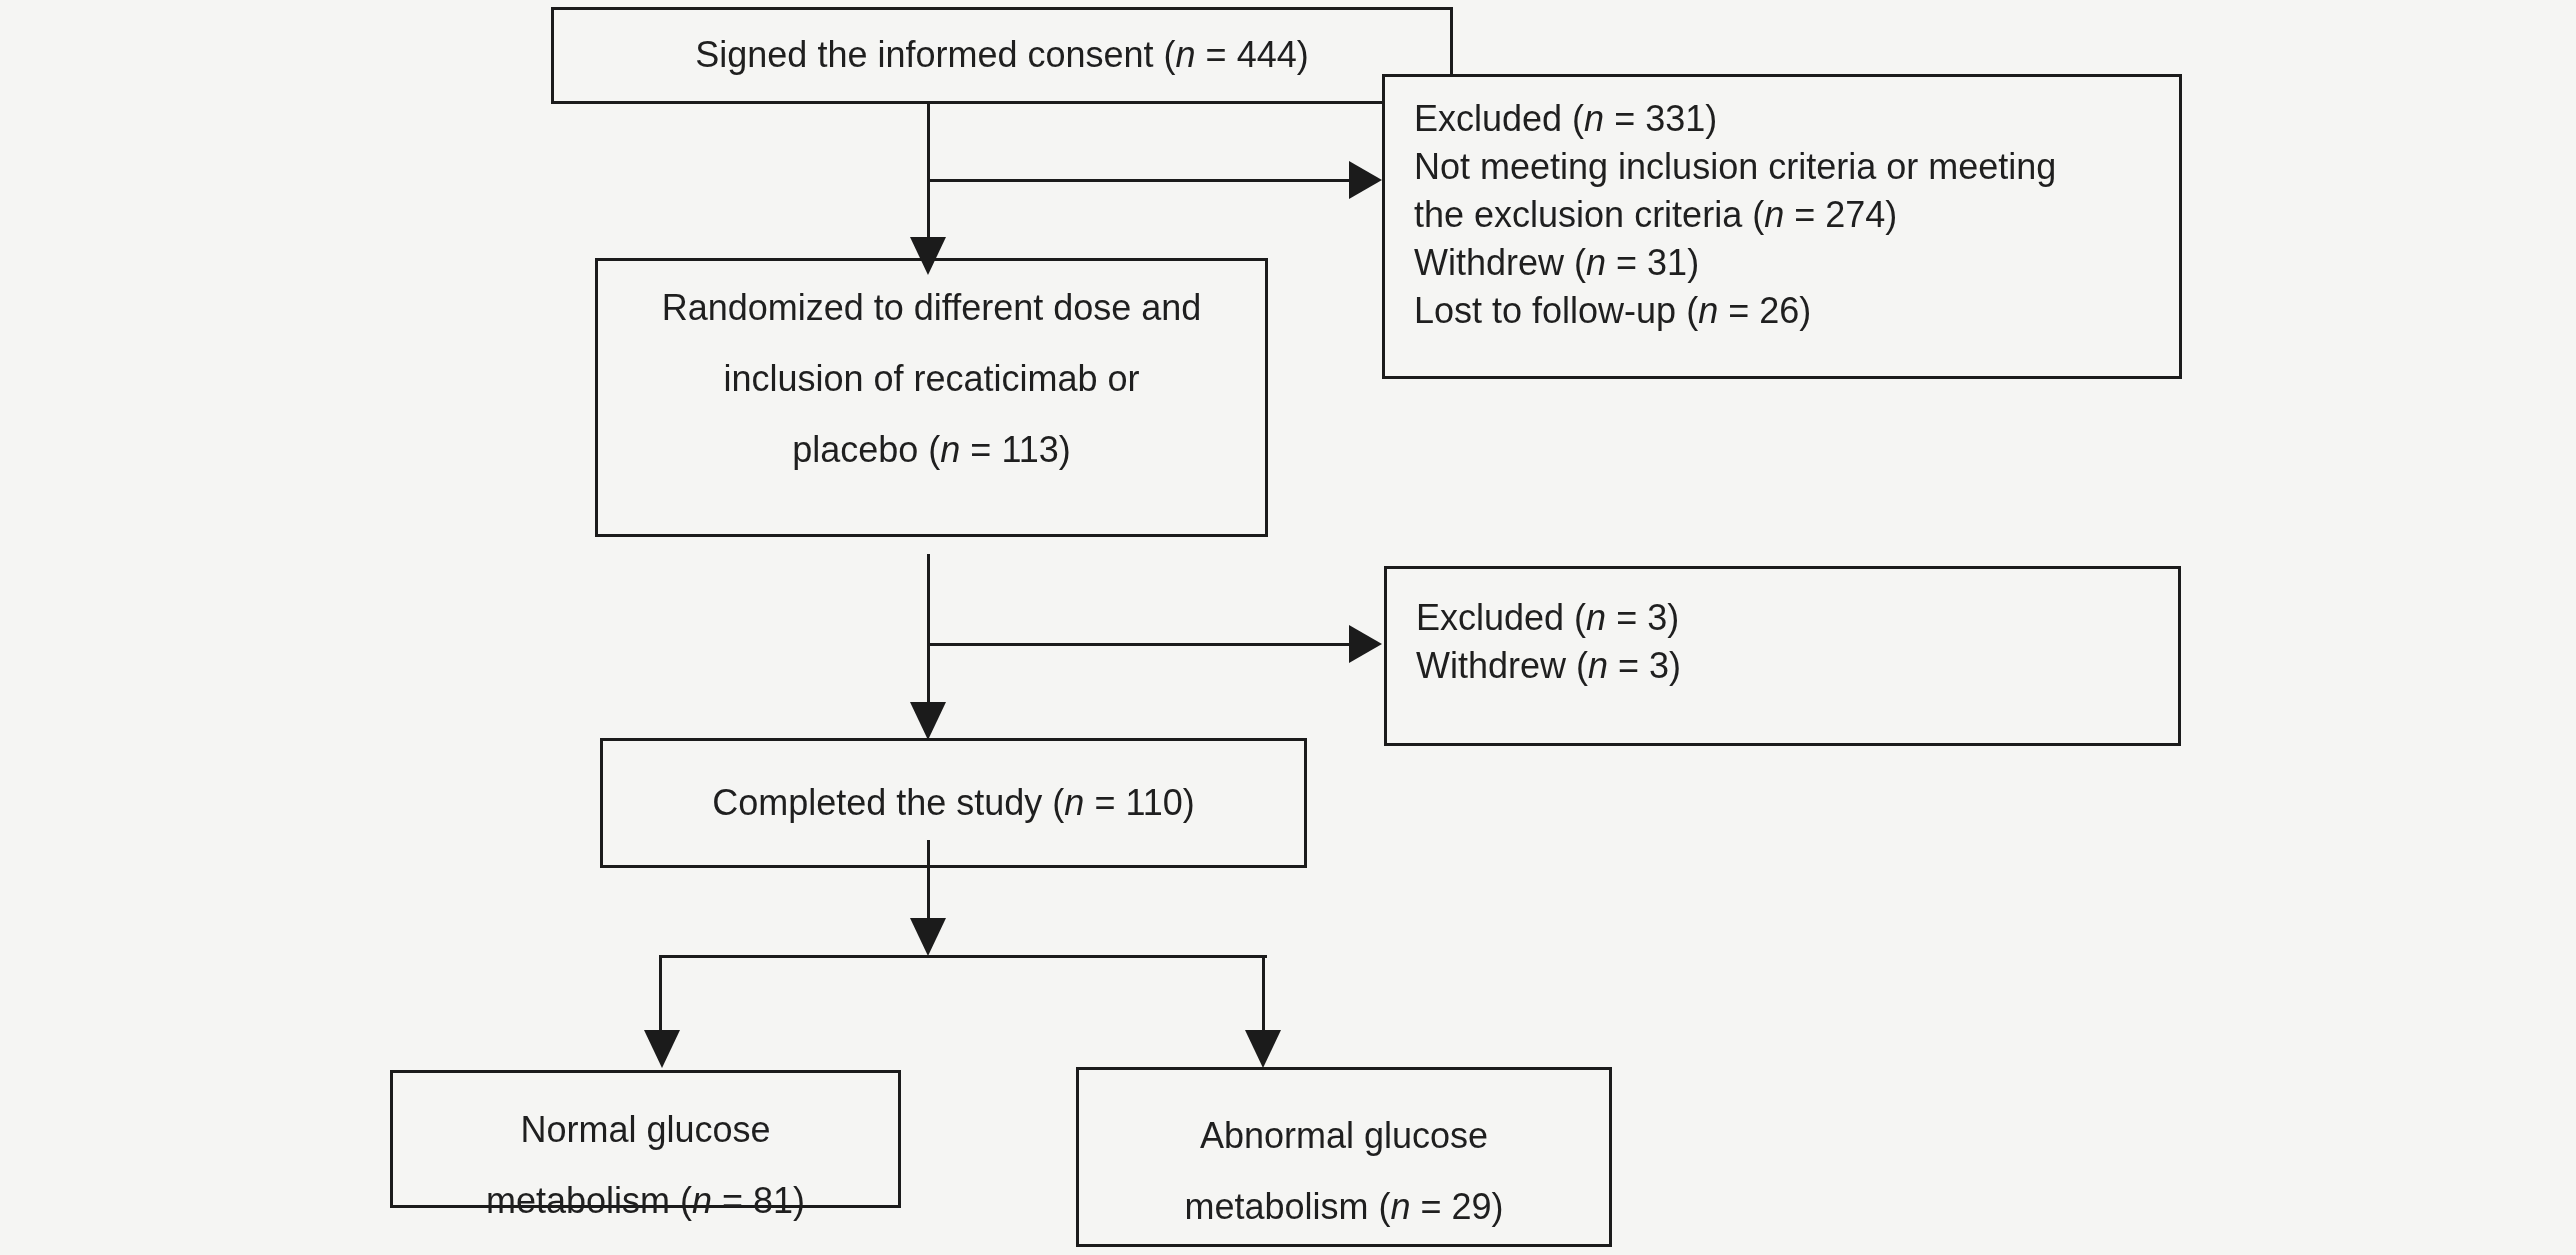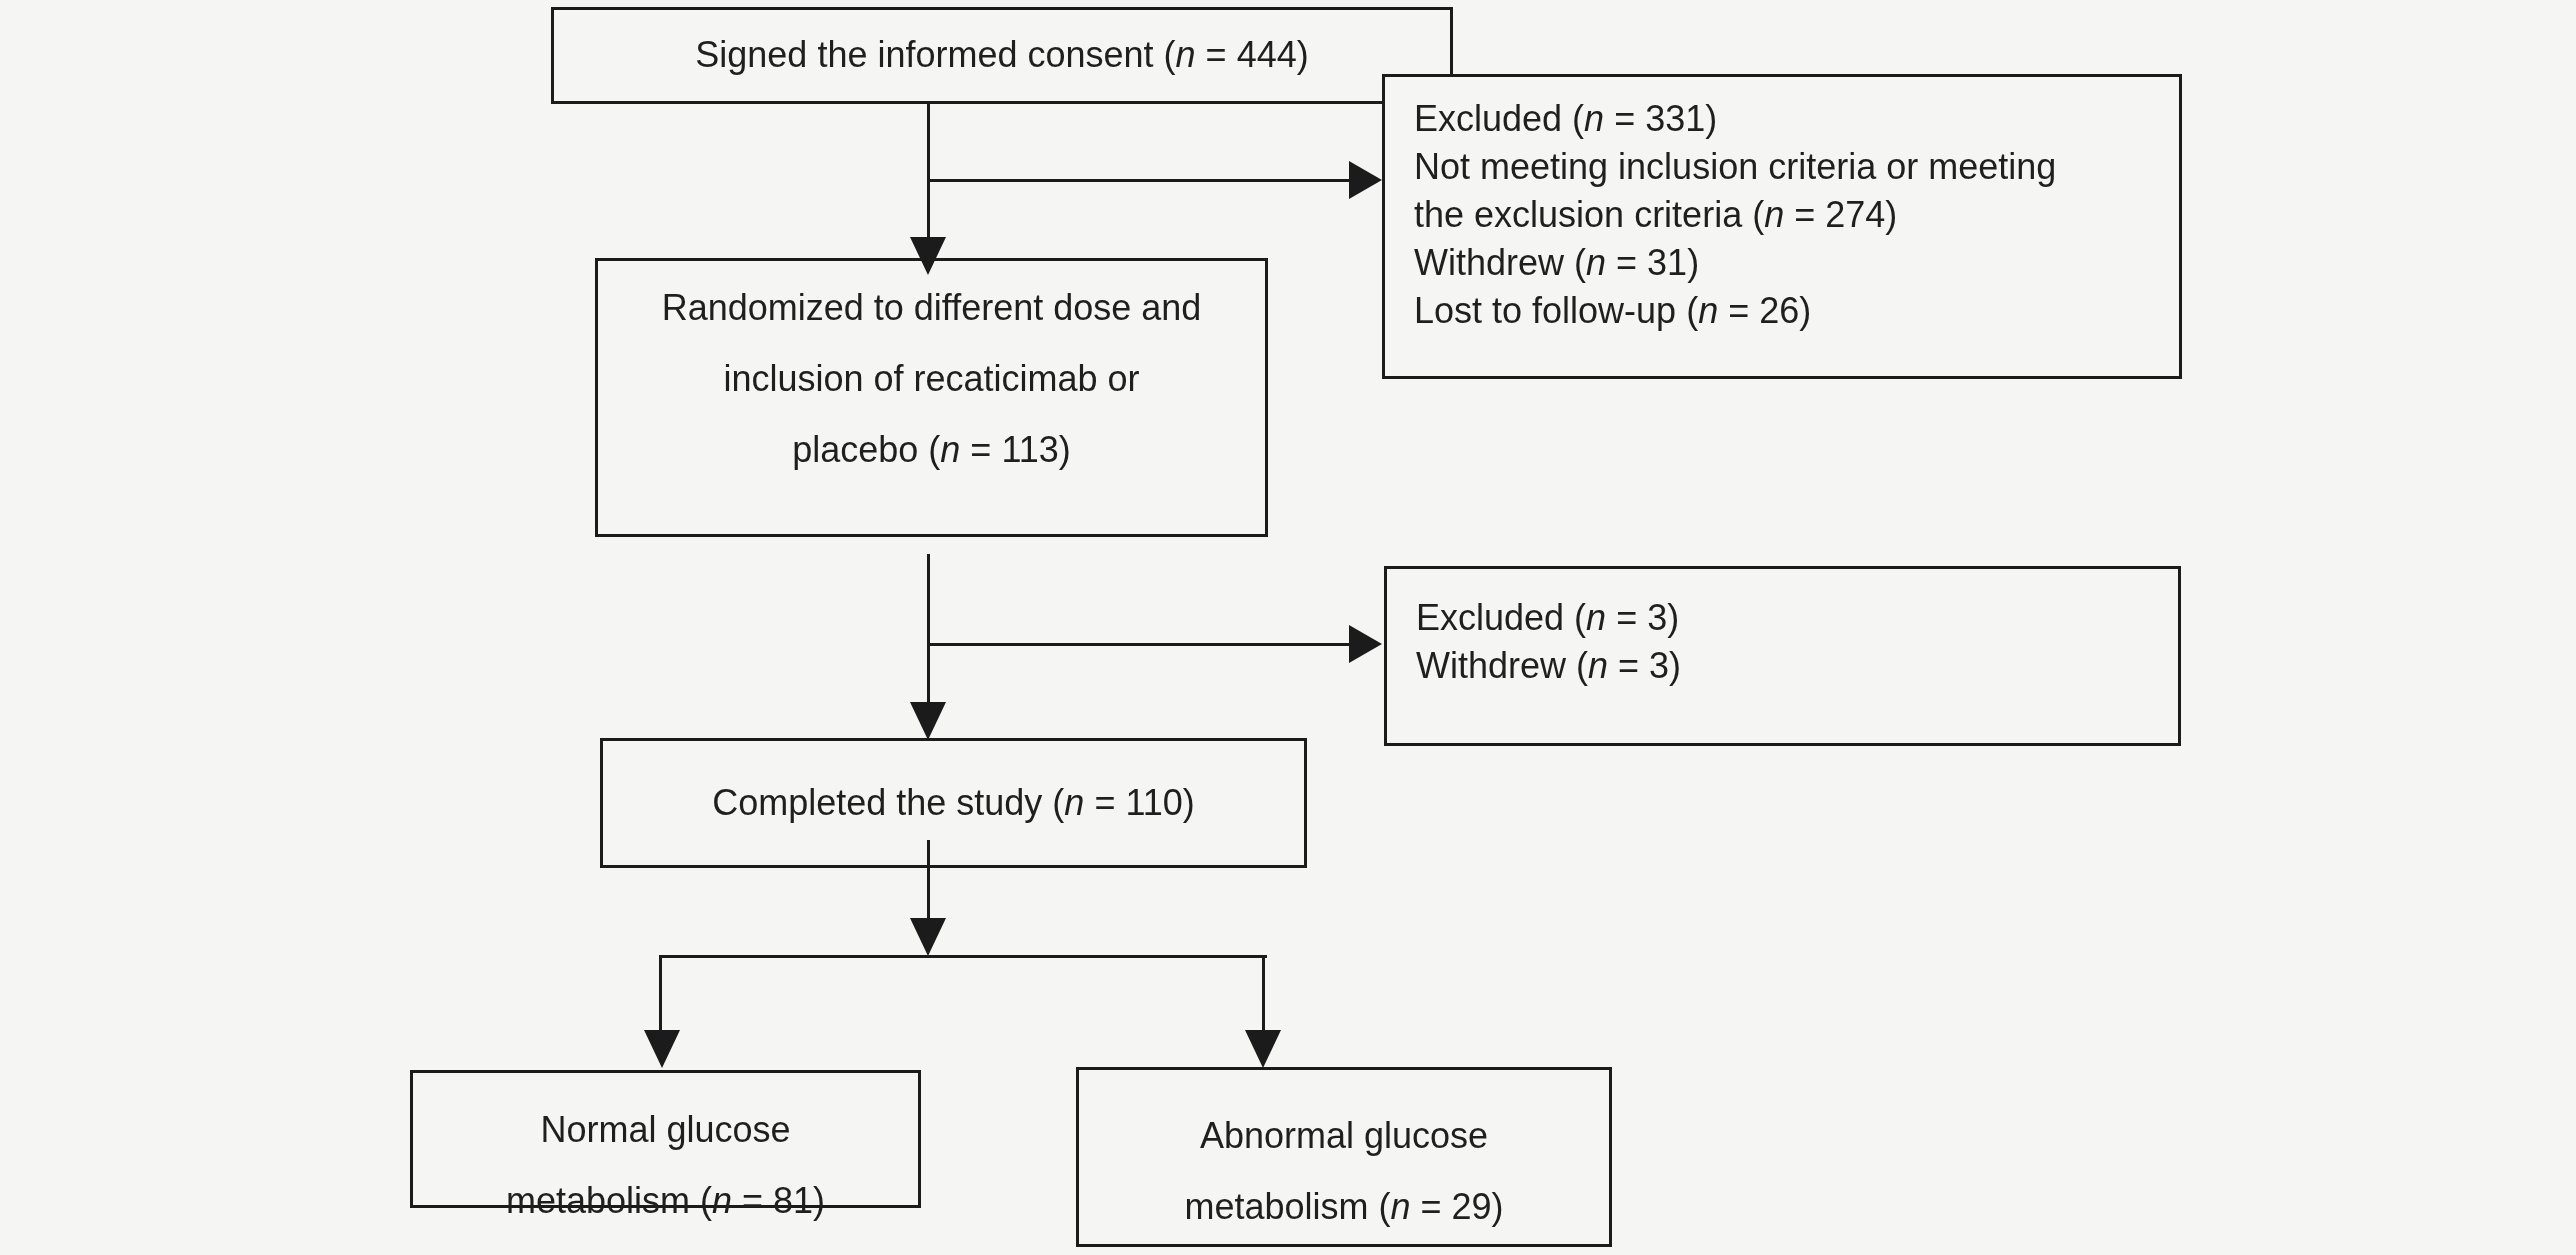--- a/index.html
+++ b/index.html
@@ -23,21 +23,21 @@
   .center { text-align: center; }
   .left-pad { padding-left: 29px; }
   .flexmid { display: flex; align-items: center; justify-content: center; }
 
   
   #box-consent   { left: 527px;  top: 6.5px;    width: 902px; height: 97px; margin-left: 24px; }
   #box-excl1     { left: 1382px; top: 74px;   width: 800px; height: 305px; padding-top: 18px; }
   #box-random    { left: 595px;  top: 258px;  width: 673px; height: 279px; padding-top: 11.4px; line-height: 71px; }
   #box-excl2     { left: 1384px; top: 566px;  width: 797px; height: 180px; padding-top: 24.5px; }
   #box-completed { left: 600px;  top: 738px;  width: 707px; height: 130px; }
-  #box-normal    { left: 410px;  top: 1070px; width: 511px; height: 138px; padding-top: 21px; line-height: 71px; }
+  #box-normal    { left: 390px;  top: 1070px; width: 511px; height: 138px; padding-top: 21px; line-height: 71px; }
   #box-abnormal  { left: 1057px; top: 1067px; width: 536px; height: 180px; padding-top: 30px; line-height: 71px; margin-left: 19px; }
 
   
   .vline, .hline { position: absolute; background: #1b1b1b; }
   .vline { width: 3.3px; }
   .hline { height: 3.3px; }
 
   #v-consent-random { left: 927px; top: 104px;  height: 135px; }
   #h-branch-excl1   { left: 928px; top: 179px;  width: 424px;  }
   #v-random-completed { left: 927px; top: 554px; height: 150px; }

